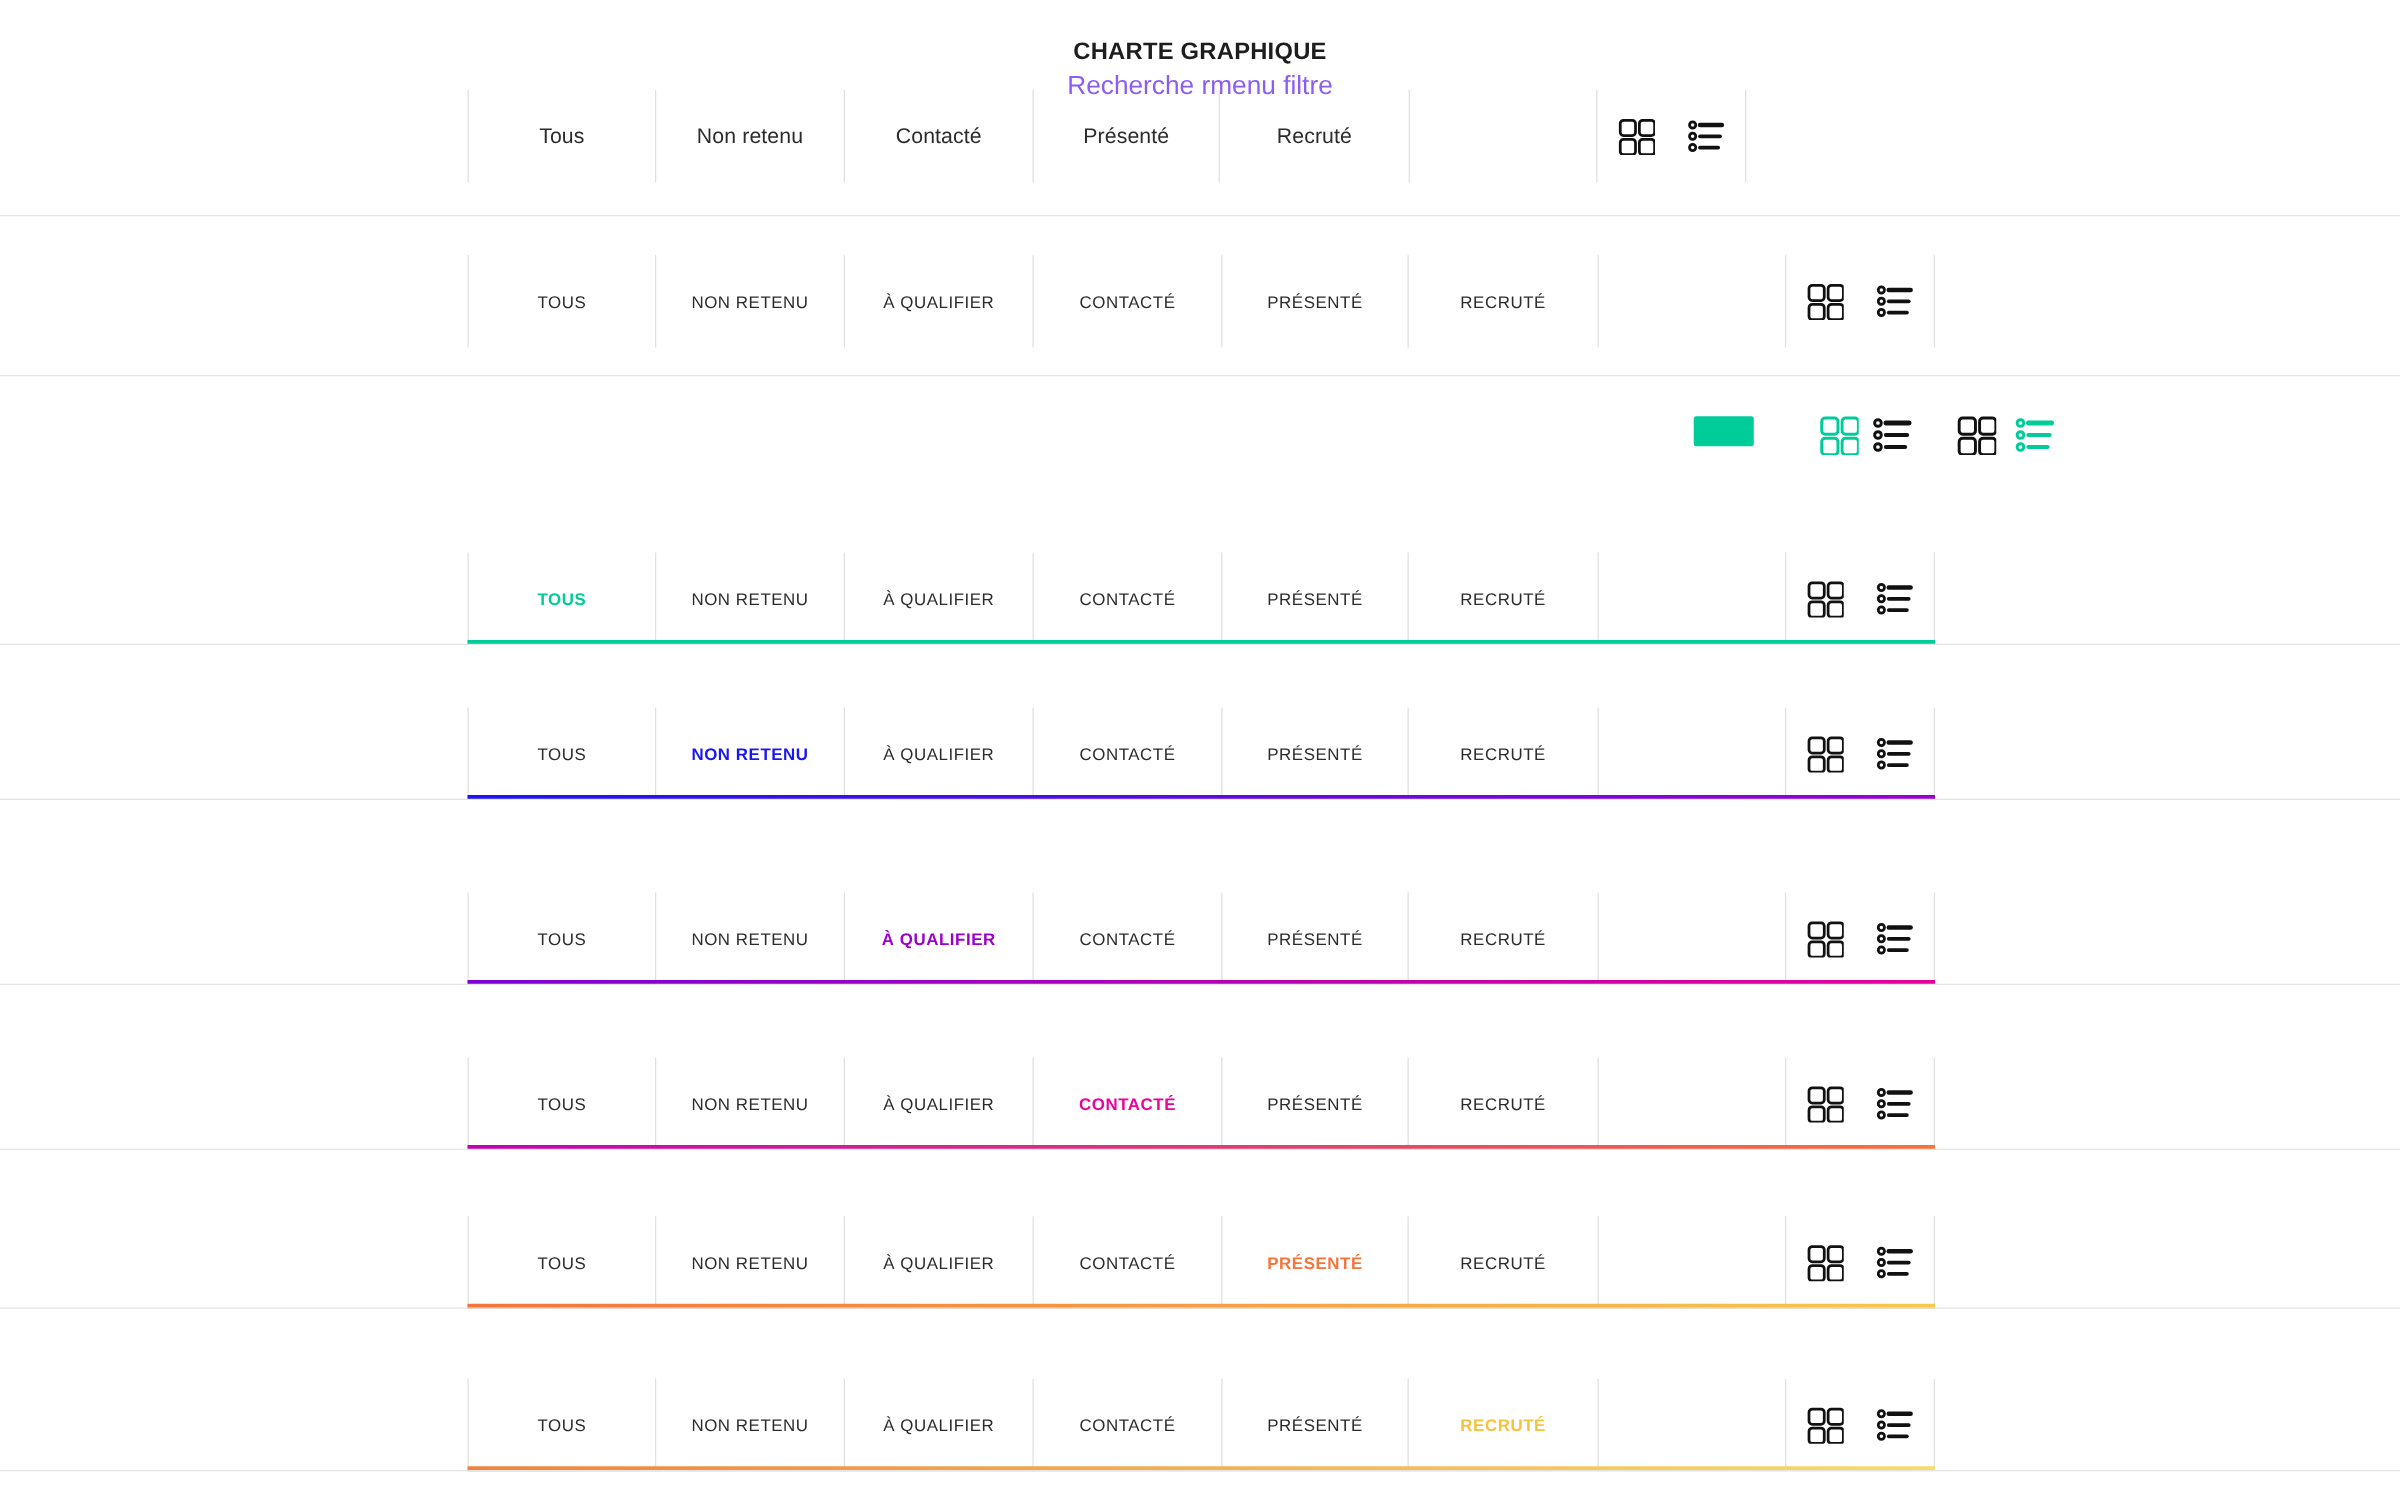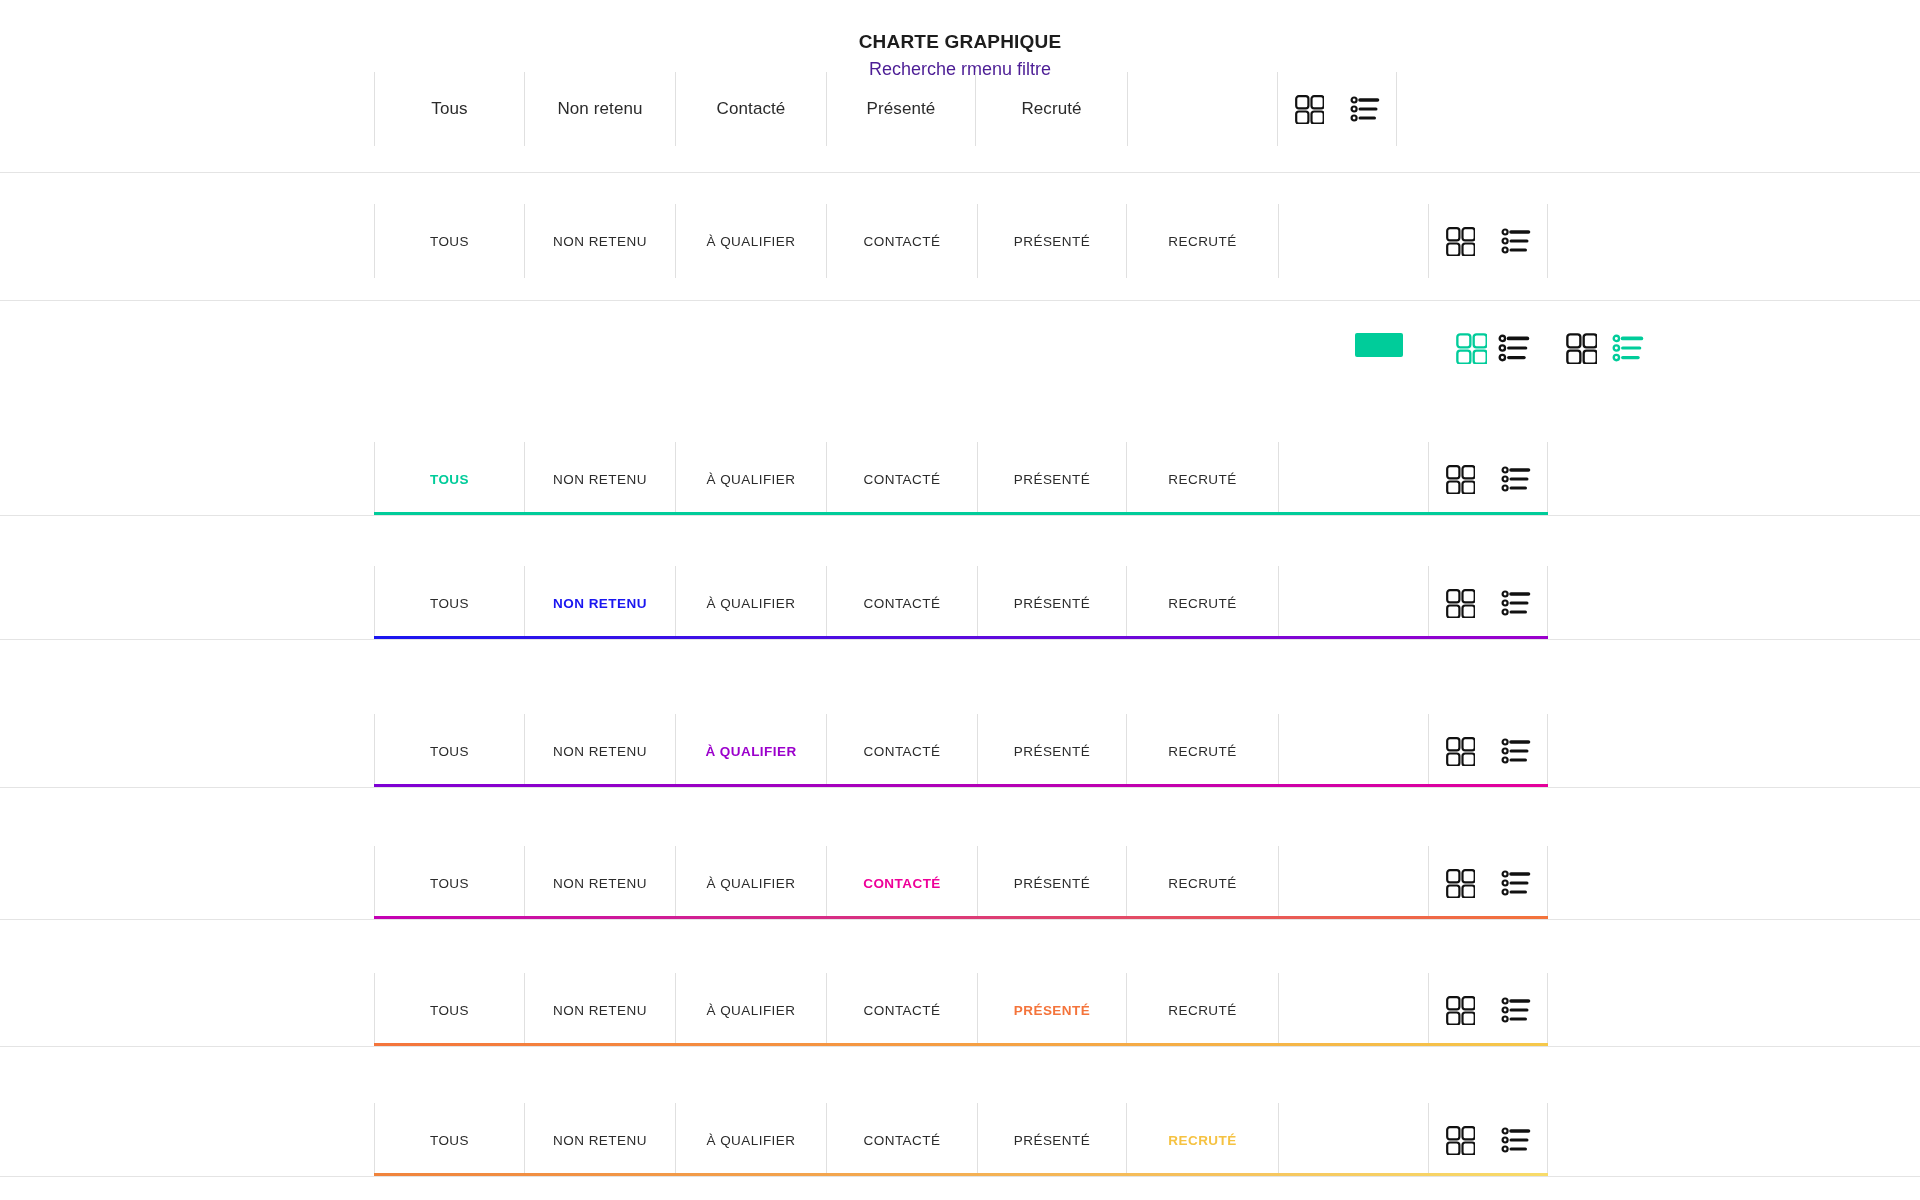--- a/index.html
+++ b/index.html
@@ -30,23 +30,23 @@
     text-align: center;
   }
   .header-title {
     font-size: 19px;
     font-weight: bold;
     letter-spacing: 0.2px;
     color: #1d1d1d;
     line-height: 24px;
   }
   .header-subtitle {
-    font-size: 18px;
+    font-size: 21px;
     font-weight: normal;
-    color: #4c1d95;
+    color: #8b5cf6;
     line-height: 30px;
   }
 
   
   .hline {
     position: absolute;
     left: 0;
     width: 1920px;
     height: 1px;
     background: #e4e4e4;

